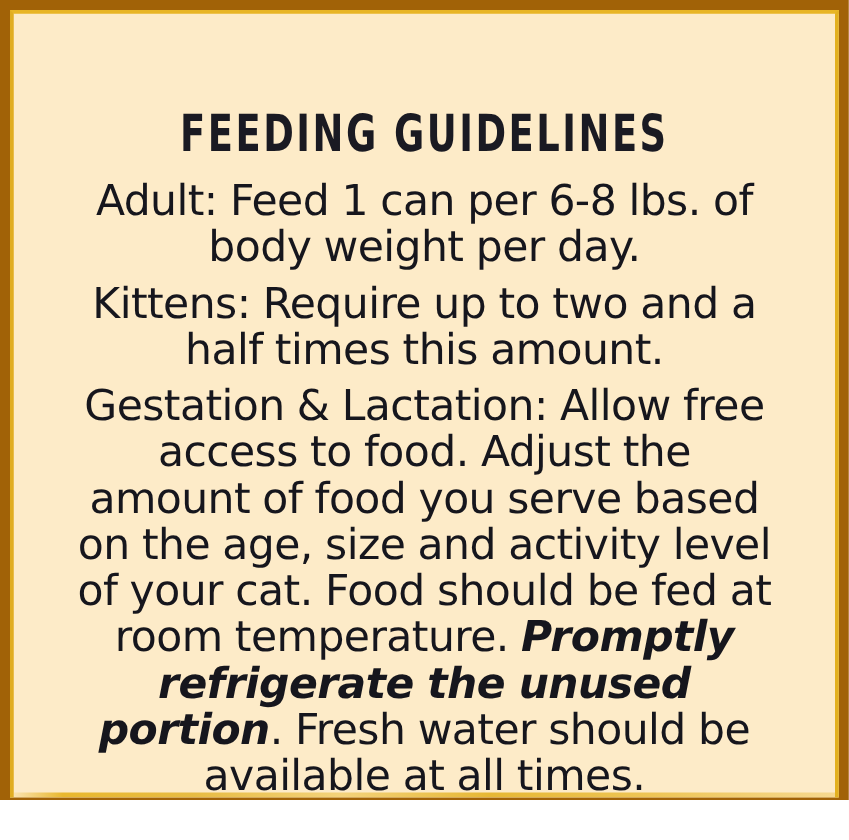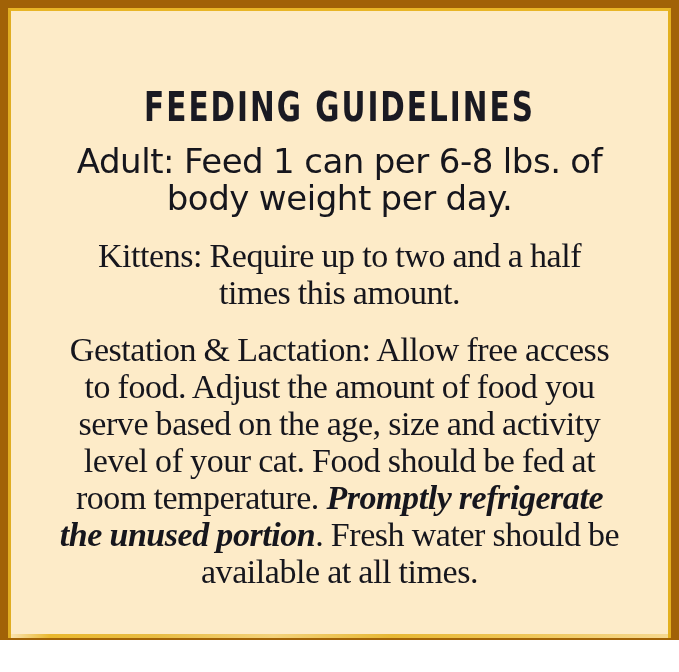--- a/index.html
+++ b/index.html
@@ -92,22 +92,21 @@
     word-spacing: -0.5px;
     color: #16161d;
   }
 
   .para {
     margin: 0;
     padding: 0;
   }
 
   .para + .para {
-    margin-top: 20px;
-    font-family: Liberation Serif, serif;
+    margin-top: 8px;
   }
 
   .para-adult   { padding-top: 15px; }
 
   .em-bold-italic {
     font-weight: 700;
     font-style: italic;
   }
 </style>
 </head>

